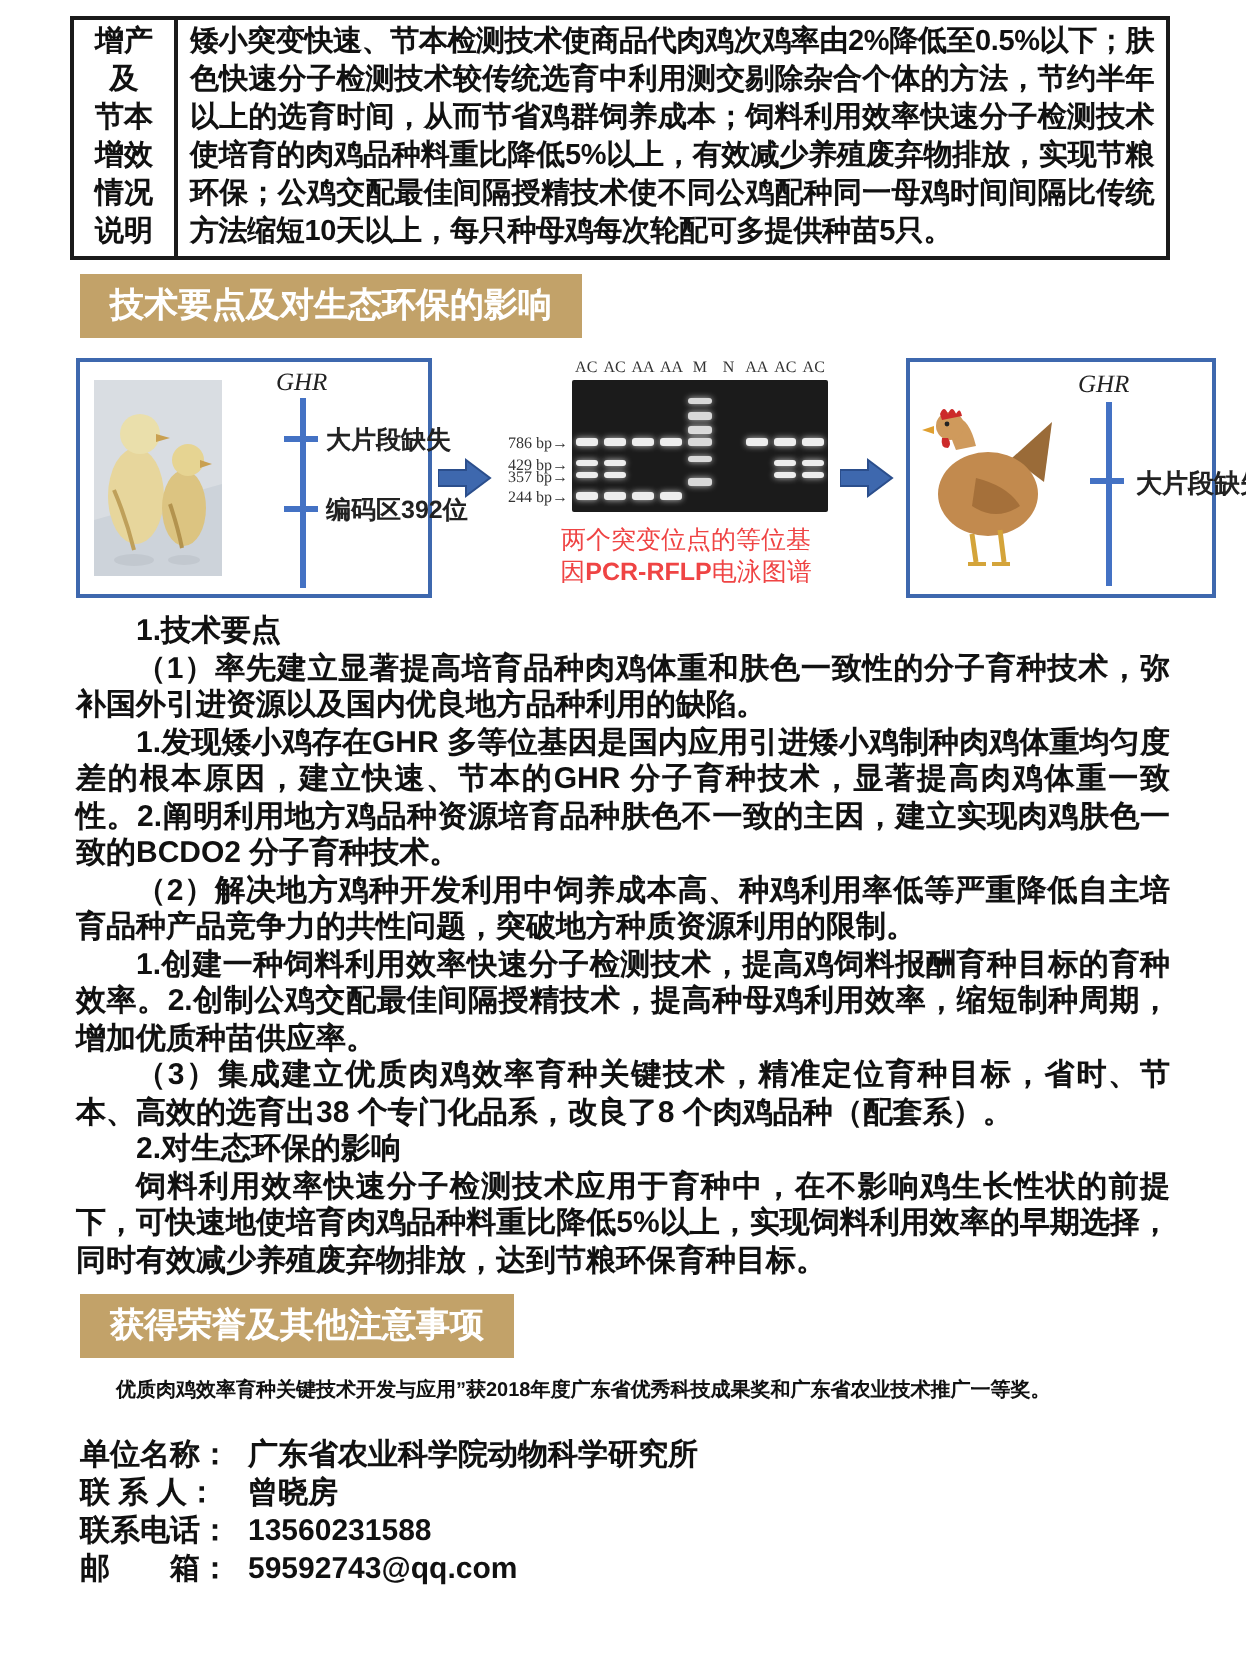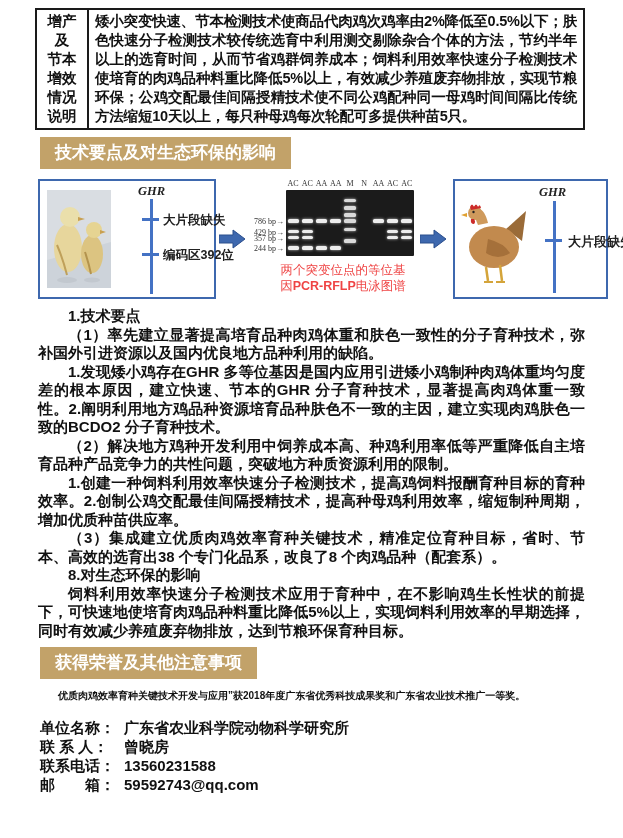--- a/index.html
+++ b/index.html
@@ -27,21 +27,21 @@
   
   .figure{display:flex;align-items:flex-start;margin:10px 0 0 38px;}
   .gbox{
     position:relative;border:2px solid var(--boxblue,#3E68AE);height:116px;
     background:#fff;flex-shrink:0;
   }
   .gbox.left{width:174px;}
   .gbox.right{width:151px;margin-left:4px;}
   .gene-name{
     position:absolute;font-family:"Liberation Serif","DejaVu Serif",serif;
-    font-style:italic;font-weight:700;font-size:12.5px;color:#222;
+    font-style:italic;font-weight:400;font-size:12.5px;color:#222;
   }
   .vline{position:absolute;width:3px;background:var(--lineblue,#4472C4);}
   .tick{position:absolute;height:3px;width:17px;background:var(--lineblue,#4472C4);}
   .gene-label{position:absolute;font-weight:700;font-size:12.5px;color:#222;white-space:nowrap;}
   .photo{position:absolute;}
   .arrow-wrap{width:27px;margin:50px 2px 0 3px;flex-shrink:0;}
   
   .gel-area{position:relative;width:166px;height:116px;flex-shrink:0;margin-left:3px;}
   .lane-labels{
     position:absolute;left:35px;top:0;width:128px;display:flex;
@@ -203,21 +203,21 @@
   </div>
 
   
   <div class="body-text" id="bodyParas">
       <p>1.技术要点</p>
       <p>（1）率先建立显著提高培育品种肉鸡体重和肤色一致性的分子育种技术，弥补国外引进资源以及国内优良地方品种利用的缺陷。</p>
       <p>1.发现矮小鸡存在GHR 多等位基因是国内应用引进矮小鸡制种肉鸡体重均匀度差的根本原因，建立快速、节本的GHR 分子育种技术，显著提高肉鸡体重一致性。2.阐明利用地方鸡品种资源培育品种肤色不一致的主因，建立实现肉鸡肤色一致的BCDO2 分子育种技术。</p>
       <p>（2）解决地方鸡种开发利用中饲养成本高、种鸡利用率低等严重降低自主培育品种产品竞争力的共性问题，突破地方种质资源利用的限制。</p>
       <p>1.创建一种饲料利用效率快速分子检测技术，提高鸡饲料报酬育种目标的育种效率。2.创制公鸡交配最佳间隔授精技术，提高种母鸡利用效率，缩短制种周期，增加优质种苗供应率。</p>
       <p>（3）集成建立优质肉鸡效率育种关键技术，精准定位育种目标，省时、节本、高效的选育出38 个专门化品系，改良了8 个肉鸡品种（配套系）。</p>
-      <p>8.对生态环保的影响</p>
+      <p>2.对生态环保的影响</p>
       <p>饲料利用效率快速分子检测技术应用于育种中，在不影响鸡生长性状的前提下，可快速地使培育肉鸡品种料重比降低5%以上，实现饲料利用效率的早期选择，同时有效减少养殖废弃物排放，达到节粮环保育种目标。</p>
     </div>
 
   
   <div class="gold-header">获得荣誉及其他注意事项</div>
 
   
   <div class="para">优质肉鸡效率育种关键技术开发与应用”获2018年度广东省优秀科技成果奖和广东省农业技术推广一等奖。</div>
 
   

